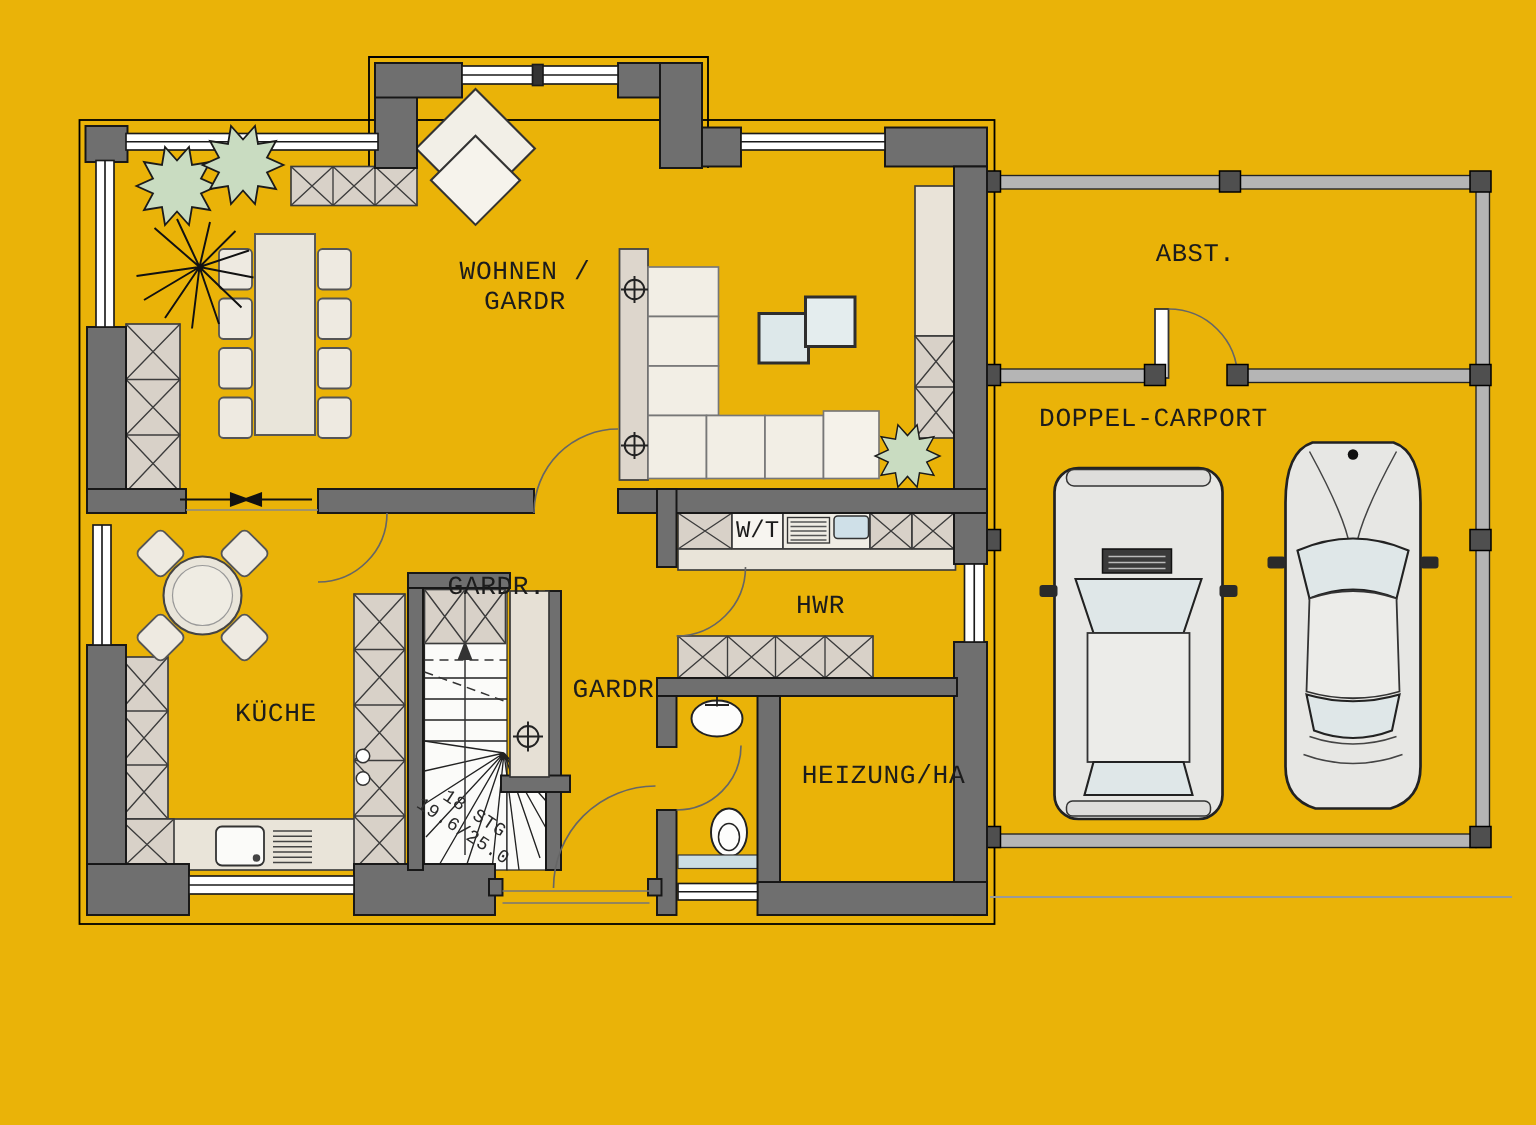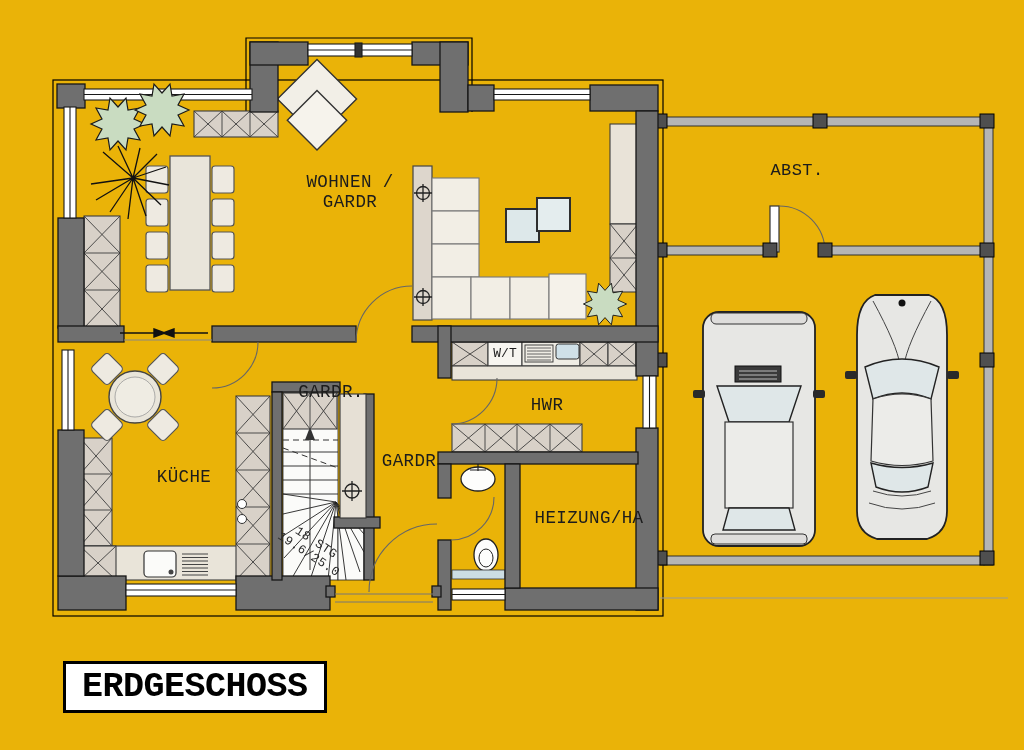--- a/index.html
+++ b/index.html
@@ -1,21 +1,21 @@
 <!DOCTYPE html>
 <html><head>
 <meta charset="utf-8">
 <style>
   html,body{margin:0;padding:0;background:#fff;}
   .canvas{position:relative;width:1024px;height:750px;background:#eab308;overflow:hidden;
           font-family:Liberation Mono, monospace;}
   svg{position:absolute;left:0;top:0;}
   .lbl{position:absolute;transform:translate(-50%,-50%);color:#1c1c1c;font-size:17.5px;
        letter-spacing:.4px;white-space:nowrap;text-align:center;line-height:1.15;}
-  .lbl.small{font-size:13px;letter-spacing:0;}
+  .lbl.small{font-size:16px;letter-spacing:0;}
   .lbl.mid{font-size:17px;}
   .lbl.stairs{font-size:12.5px;transform:translate(-50%,-50%) rotate(33deg);color:#2a2a2a;}
   .lbl.stairs span{display:block;}
   .two span{display:block;}
   .plan-title{position:absolute;left:63px;top:661px;height:46px;display:inline-flex;
       align-items:center;padding:0 16px;border:3.5px solid #000;background:#fff;
       font-weight:700;font-size:35px;letter-spacing:-.5px;color:#000;}
 </style>
 </head>
 <body>
@@ -282,21 +282,19 @@
     <span>WOHNEN /</span>
     <span>GARDR</span>
   </div>
   <div class="lbl" style="left:331px;top:392px;">GARDR.</div>
   <div class="lbl" style="left:184px;top:477px;">KÜCHE</div>
   <div class="lbl" style="left:409px;top:461px;">GARDR</div>
   <div class="lbl" style="left:547px;top:405px;">HWR</div>
   <div class="lbl" style="left:589px;top:518px;">HEIZUNG/HA</div>
   <div class="lbl small" style="left:505px;top:354px;">W/T</div>
   <div class="lbl mid" style="left:797px;top:171px;">ABST.</div>
+  <div class="lbl" style="left:769px;top:280px;">DOPPEL-CARPORT</div>
   <div class="lbl stairs" style="left:312px;top:549px;">
     <span>18 STG</span>
     <span>19.6/25.0</span>
   </div>
 
-  <div class="plan-title">
-    <span>ERDGESCHOSS</span>
-  </div>
 </div>
 
 </body></html>

